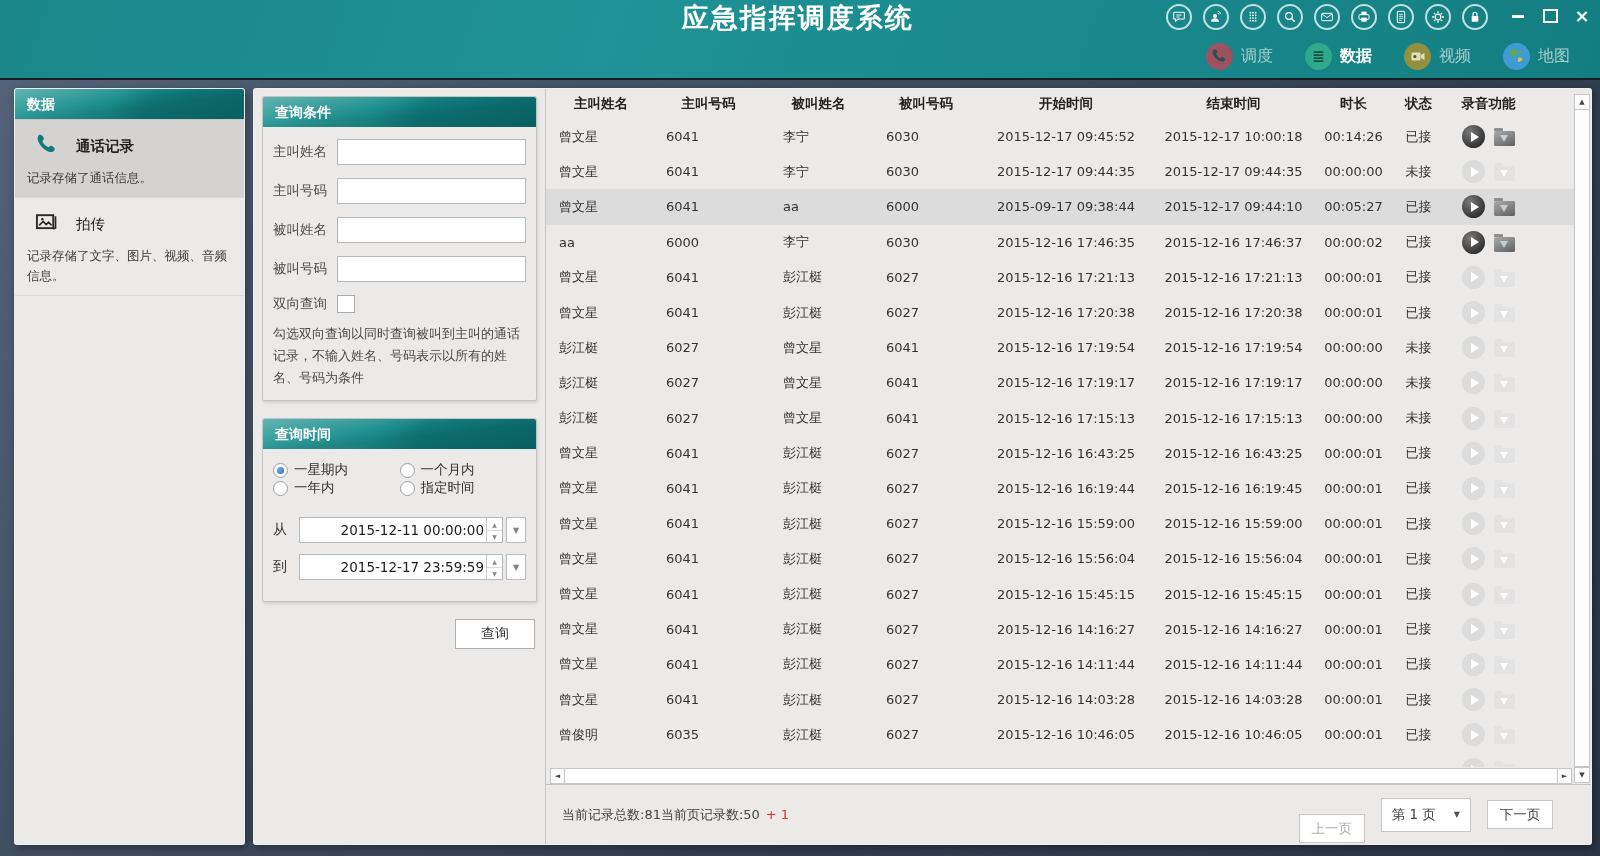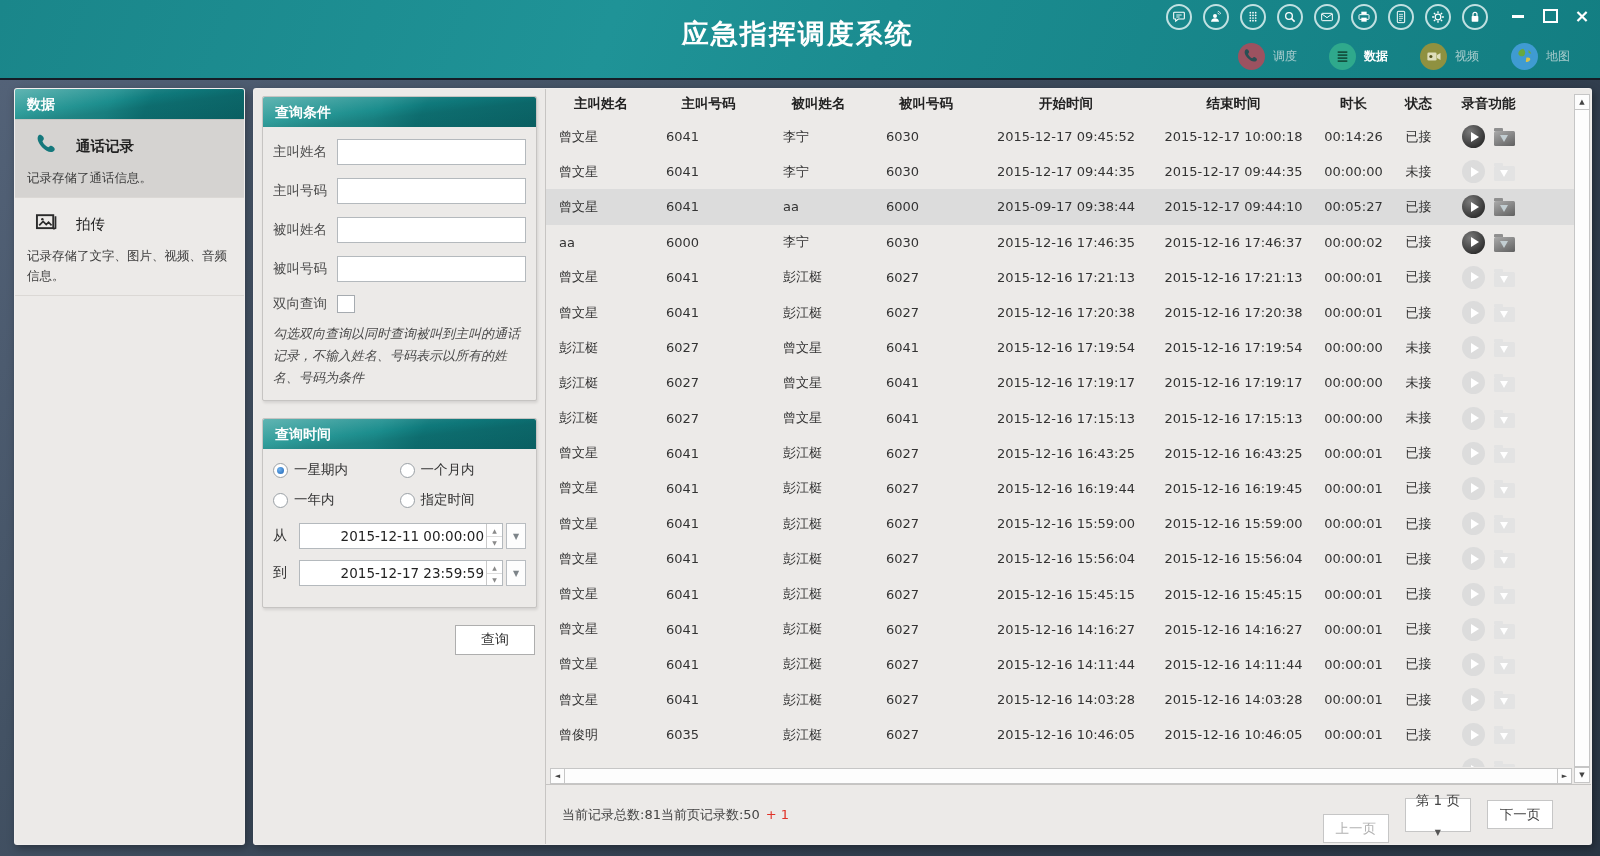--- a/index.html
+++ b/index.html
@@ -10,40 +10,40 @@
   }
   
   .titlebar{
     position:absolute;left:0;top:0;width:1600px;height:80px;
     background:linear-gradient(110deg,#1a868a 0%,#1f9397 38%,#1b8c90 55%,#137e82 100%);
     border-bottom:2px solid #151d27;
     box-sizing:border-box;
   }
   .tb-row1{position:relative;height:34px;}
   .app-title{
-    position:absolute;left:50%;top:16px;transform:translateX(-51%);
+    position:absolute;left:50%;top:0;transform:translateX(-51%);
     margin:0;color:#fff;font-size:27px;font-weight:bold;letter-spacing:2px;white-space:nowrap;
   }
   .tb-icons{position:absolute;right:112px;top:4px;display:flex;gap:11px;}
   .circ-icon{
     width:26px;height:26px;border-radius:50%;border:2px solid rgba(235,248,248,.8);
     display:flex;align-items:center;justify-content:center;box-sizing:border-box;cursor:pointer;
   }
   .circ-icon svg{width:16px;height:16px;}
   .win-controls{position:absolute;right:10px;top:8px;display:flex;gap:16px;align-items:center;}
   .wc{width:16px;height:16px;display:flex;align-items:center;justify-content:center;color:#fff;cursor:pointer;}
   .wc-min-bar{width:12px;height:3px;background:#fff;}
   .wc-max-box{width:11px;height:10px;border:2px solid #fff;}
   .wc-close{font-size:18px;font-weight:bold;line-height:16px;}
   .tb-row2{position:relative;height:44px;}
   .nav-tabs{position:absolute;right:30px;top:0;height:44px;display:flex;align-items:center;gap:32px;}
   .nav-tab{display:flex;align-items:center;gap:8px;cursor:pointer;}
   .tab-circle{width:27px;height:27px;border-radius:50%;display:flex;align-items:center;justify-content:center;}
   .tab-circle svg{width:21px;height:21px;}
-  .tab-label{font-size:12px;color:rgba(215,228,228,.75);}
+  .tab-label{font-size:16px;color:rgba(215,228,228,.75);}
   .nav-tab.active .tab-label{color:#fff;font-weight:bold;}
   
   .panel{
     position:absolute;background:#eceae8;border-radius:3px;
     border:1px solid rgba(255,255,255,.22);
     box-shadow:2px 3px 8px rgba(0,0,0,.35);
     box-sizing:border-box;
   }
   .panel-header{
     height:30px;line-height:30px;padding-left:12px;color:#fff;font-size:14px;font-weight:bold;
@@ -66,22 +66,22 @@
   .si-desc{font-size:12.5px;color:#3d3d3d;line-height:1.55;}
   
   .query-col{width:292px;box-sizing:border-box;border-right:1px solid #c7c5c3;padding:7px 8px;flex:none;}
   .qbox{border:1px solid #c6c4c2;border-radius:2px;box-shadow:1px 2px 3px rgba(0,0,0,.10);margin-bottom:17px;background:#eceae8;}
   .qbox-body{padding:12px 10px 10px 10px;}
   .f-row{display:flex;align-items:center;margin-bottom:13px;}
   .flabel{width:64px;flex:none;font-size:13.5px;color:#4a4a4a;}
   .f-input{flex:1;height:24px;border:1px solid #b4b9bd;background:#fff;font-size:13px;padding:0 4px;outline:none;min-width:0;}
   .check-row{display:flex;align-items:center;margin:2px 0 4px;}
   .checkbox{width:16px;height:16px;background:#fff;border:1px solid #a6abb0;display:inline-block;cursor:pointer;}
-  .hint{font-size:13px;color:#4a4a4a;line-height:1.68;margin:10px 0 2px;font-style:italic;}
-  .radio-grid{display:grid;grid-template-columns:1fr 1fr;row-gap:12px;margin-bottom:14px;}
+  .hint{font-size:13px;color:#4a4a4a;line-height:1.68;margin:10px 0 2px;}
+  .radio-grid{display:grid;grid-template-columns:1fr 1fr;margin-bottom:20px;}
   .radio-item{display:flex;align-items:center;gap:6px;font-size:13.5px;color:#333;cursor:pointer;}
   .radio{width:13px;height:13px;border-radius:50%;background:#fff;border:1px solid #9aa0a5;position:relative;flex:none;}
   .radio.checked::after{content:"";position:absolute;left:3px;top:3px;width:7px;height:7px;border-radius:50%;
     background:radial-gradient(circle at 35% 35%,#6fb2ef,#1f64b4);}
   .date-row{display:flex;align-items:center;margin-bottom:11px;}
   .dlabel{width:26px;font-size:14px;color:#333;flex:none;}
   .date-wrap{display:flex;border:1px solid #b4b9bd;background:#fff;height:24px;flex:1;}
   .date-input{border:none;outline:none;flex:1;text-align:right;font-size:13.5px;color:#222;padding:0 2px;min-width:0;font-family:"DejaVu Sans","Liberation Sans",sans-serif;}
   .spin{width:15px;border-left:1px solid #c9c9c9;display:flex;flex-direction:column;}
   .spin span{flex:1;display:flex;align-items:center;justify-content:center;font-size:6px;color:#8a8a8a;cursor:pointer;}
@@ -126,21 +126,21 @@
   .hs-btn{width:15px;height:16px;font-size:7px;}
   .hs-track{flex:1;height:16px;background:#fdfdfd;border:1px solid #c6c6c6;border-left:none;border-right:none;box-sizing:border-box;}
   
   .tfoot{grid-row:4;grid-column:1/3;border-top:1px solid #c6c4c2;display:flex;align-items:center;padding:0 38px 0 16px;box-sizing:border-box;}
   .foot-text{font-size:13px;color:#444;}
   .foot-extra{color:#e03228;margin-left:6px;font-size:13px;}
   .foot-spacer{flex:1;}
   .pg-btn{height:29px;min-width:66px;background:#fff;border:1px solid #c6c6c6;font-size:13.5px;color:#444;cursor:pointer;font-family:inherit;display:flex;align-items:center;justify-content:center;box-sizing:border-box;}
   .pg-btn.disabled{color:#b2b2b2;margin-top:28px;}
   .pg-prev{margin-right:16px;}
-  .pg-select{margin-right:16px;gap:18px;padding:16px 10px;flex-direction:column;}
+  .pg-select{margin-right:16px;gap:18px;padding:16px 10px;}
   .pg-caret{font-size:8px;color:#555;}
 </style>
 </head>
 <body>
 
 <div class="app">
 
   <header class="titlebar">
     <div class="tb-row1">
       <h1 class="app-title">应急指挥调度系统</h1>

